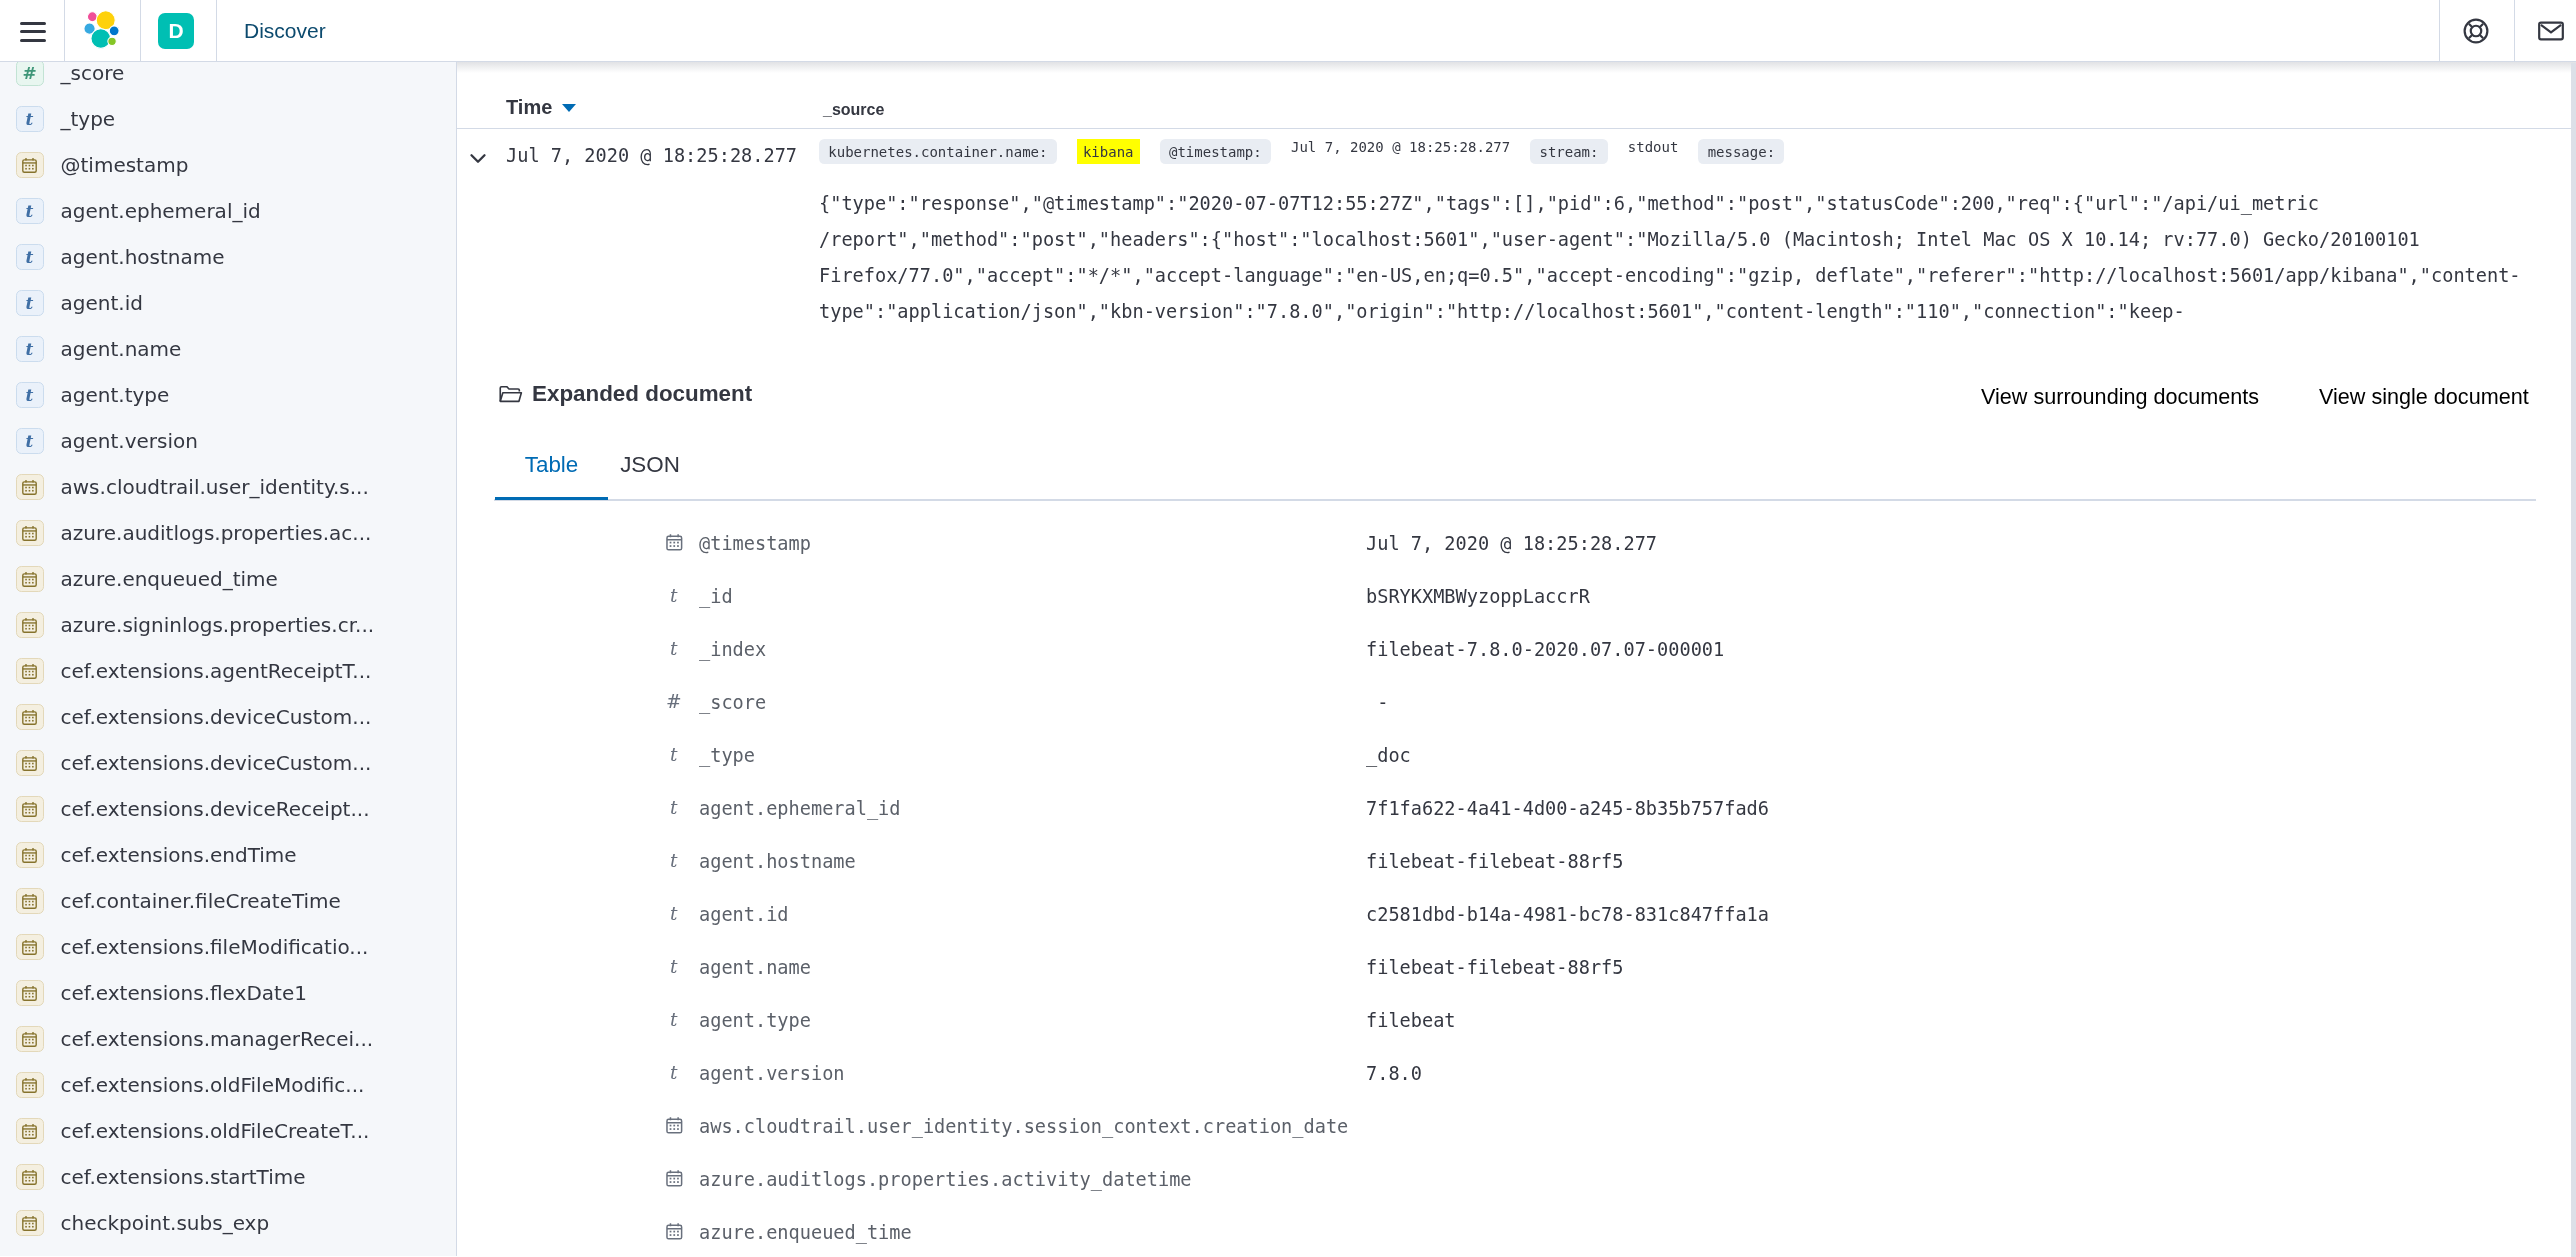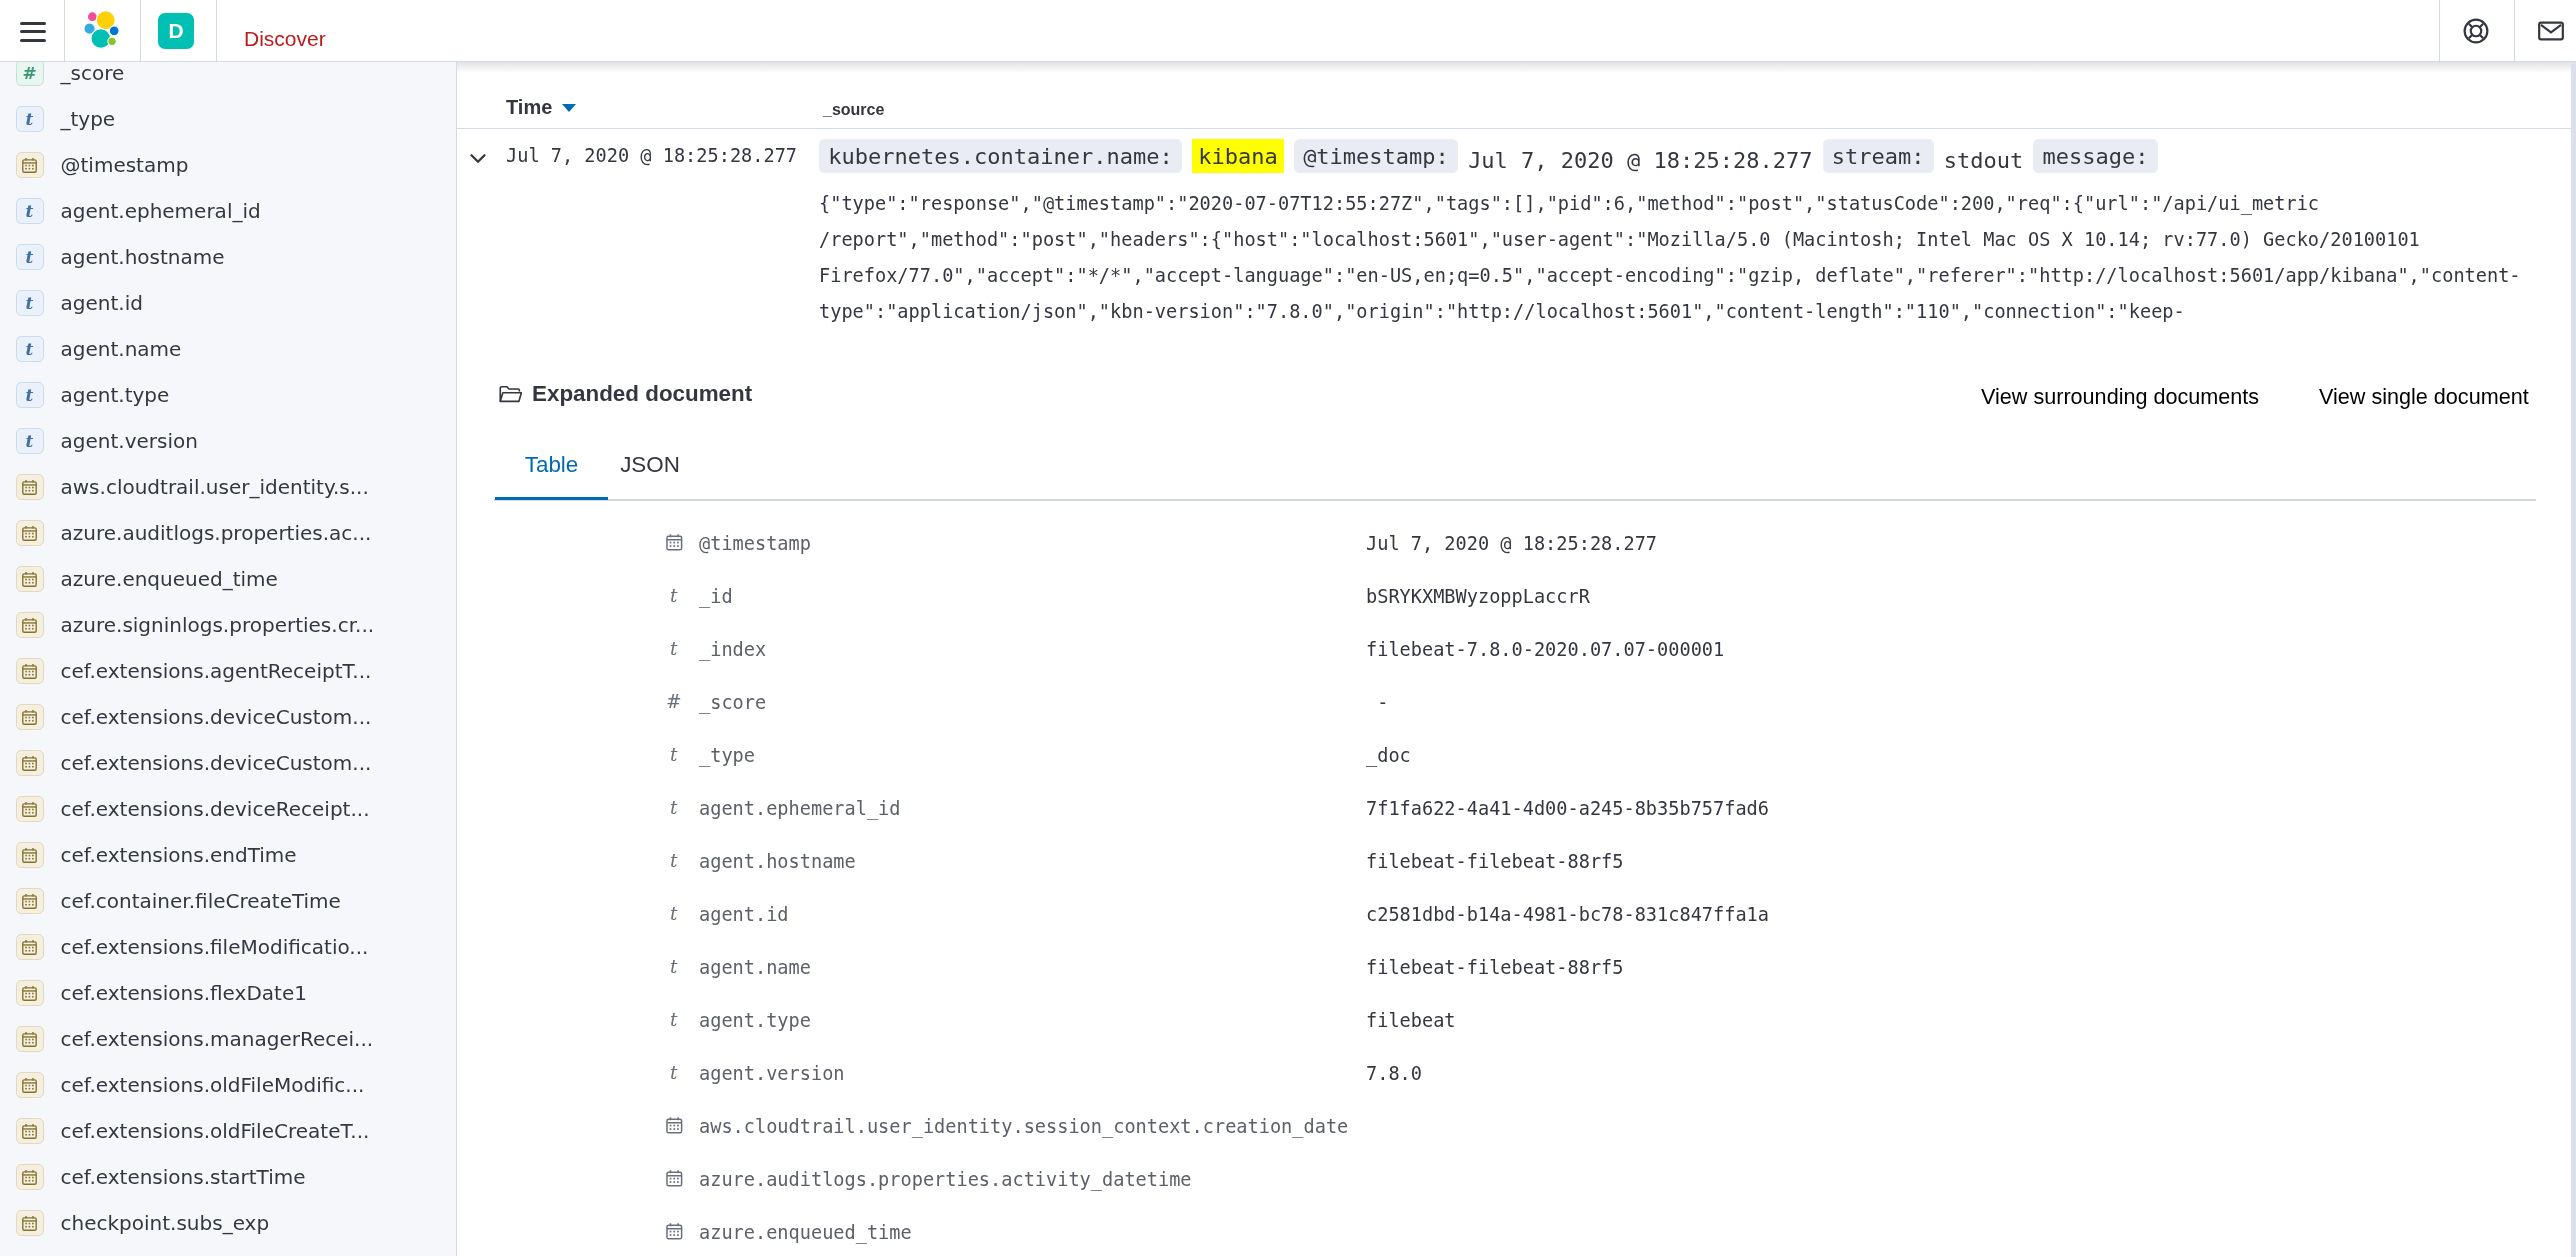--- a/index.html
+++ b/index.html
@@ -9,22 +9,22 @@
 
   
   .topbar { position:relative; height:62px; background:#fff; border-bottom:0.8px solid #D3DAE6; }
   .tb-sep { position:absolute; top:0; width:0.8px; height:62px; background:#D3DAE6; }
   .hamburger { position:absolute; left:14px; top:0; width:39px; height:62px; border:0; background:transparent; cursor:pointer; }
   .hamburger span { position:absolute; left:6.2px; width:26px; height:3.1px; border-radius:1.5px; background:#343741; }
   .hamburger span:nth-child(1){ top:21.6px; } .hamburger span:nth-child(2){ top:30px; } .hamburger span:nth-child(3){ top:39px; }
   .logo-wrap { position:absolute; left:79px; top:8.5px; width:45px; height:45px; }
   .space-badge { position:absolute; left:158px; top:13px; width:36px; height:36px; border-radius:7px;
     color:#fff; font-size:21px; font-weight:700; display:flex; align-items:center; justify-content:center; cursor:pointer; }
-  .app-title { position:absolute; left:244px; top:8px; height:62px; display:flex; align-items:center;
-    font-size:21px; font-weight:500; color:#b91c1c; }
+  .app-title { position:absolute; left:244px; top:0; height:62px; display:flex; align-items:center;
+    font-size:21px; font-weight:500; color:#0c4a6e; }
   .tb-icon { position:absolute; top:17px; width:28px; height:28px; color:#343741; cursor:pointer; }
 
   
   .app { display:flex; height:1194px; }
   .sidebar { width:457px; background:#F5F7FA; border-right:0.8px solid #D3DAE6; overflow:hidden; }
   .field-list { margin-top:-11.6px; }
   .field-item { height:46px; display:flex; align-items:center; padding-left:15.5px; gap:17px;
     font-family:"DejaVu Sans",sans-serif; font-size:20px; color:#343741; cursor:pointer; white-space:nowrap; }
   .fbadge { flex:0 0 auto; width:28px; height:26px; border-radius:5.4px; display:flex; align-items:center; justify-content:center;
     font-size:17px; }
@@ -42,21 +42,21 @@
   
   .thead { position:absolute; top:0; left:0; right:0; height:67px; border-bottom:1.5px solid #D3DAE6; }
   .th-time { position:absolute; left:49px; bottom:9.3px; font-size:20px; font-weight:700; cursor:pointer; }
   .sort-arrow { display:inline-block; width:0; height:0; margin-left:9.3px; position:relative; top:-1.5px;
     border-left:7px solid transparent; border-right:7px solid transparent; border-top:8.5px solid #006BB4; }
   .th-source { position:absolute; left:366px; bottom:9.3px; font-size:16px; font-weight:700; }
 
   
   .chevron-btn { position:absolute; left:7.7px; top:83px; width:26px; height:26px; background:transparent; border:0; color:#343741; cursor:pointer; }
   .doc-time { position:absolute; left:49px; top:83px; font-size:18.6px; }
-  .source-line { position:absolute; left:362px; top:77px; display:flex; align-items:flex-end; gap:10px; font-size:22px; white-space:nowrap; }
+  .source-line { position:absolute; left:362px; top:77px; display:flex; align-items:flex-start; gap:20px; font-size:14px; white-space:nowrap; }
   .pill { background:#E9EDF3; border-radius:5.4px; padding:4.6px 9.3px; }
   .hl { background:#FFFF00; padding:4.6px 6.2px; }
   .message { position:absolute; left:362px; top:124px; font-size:18.6px; }
   .message div { height:36px; line-height:36px; white-space:pre; }
 
   
   .folder-icon { position:absolute; left:40px; top:319px; width:26px; height:26px; color:#343741; }
   .exp-title { position:absolute; left:75px; top:319px; font-size:22.4px; font-weight:700; }
   .doc-link { position:absolute; top:322px; font-size:21.6px; font-weight:500; color:#000000; cursor:pointer; white-space:nowrap; }
   .link-surrounding { left:1524px; }

